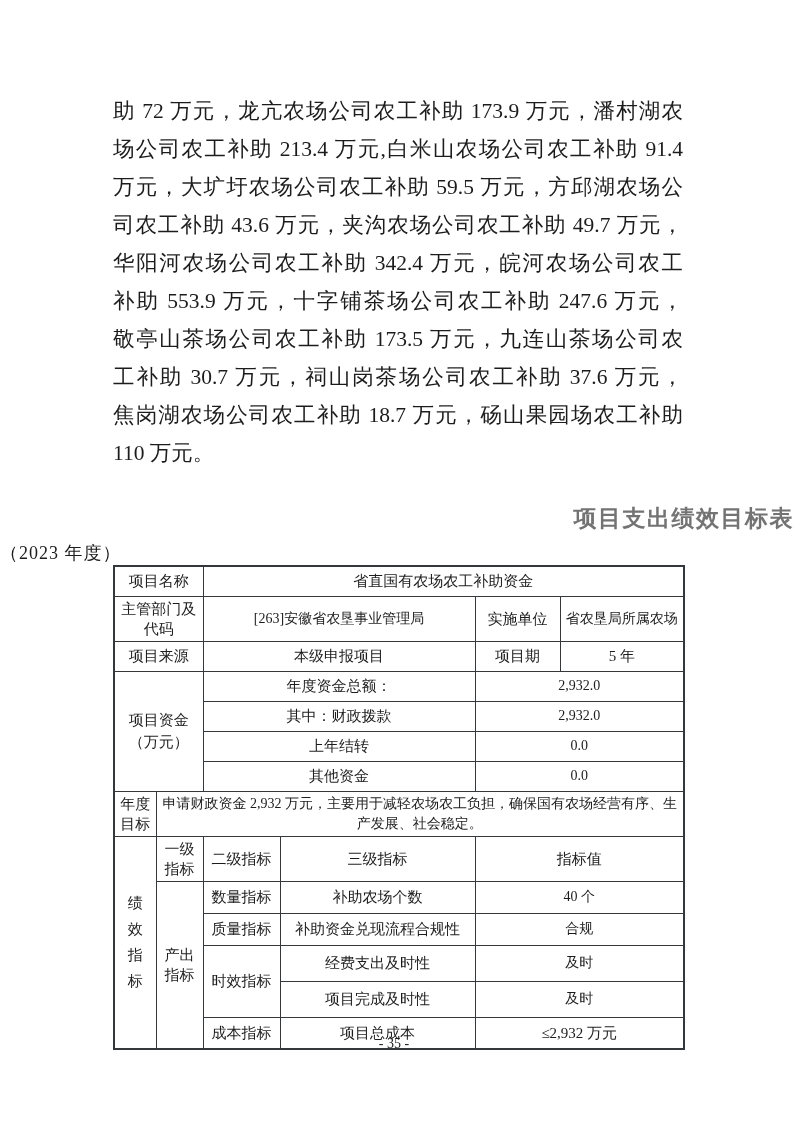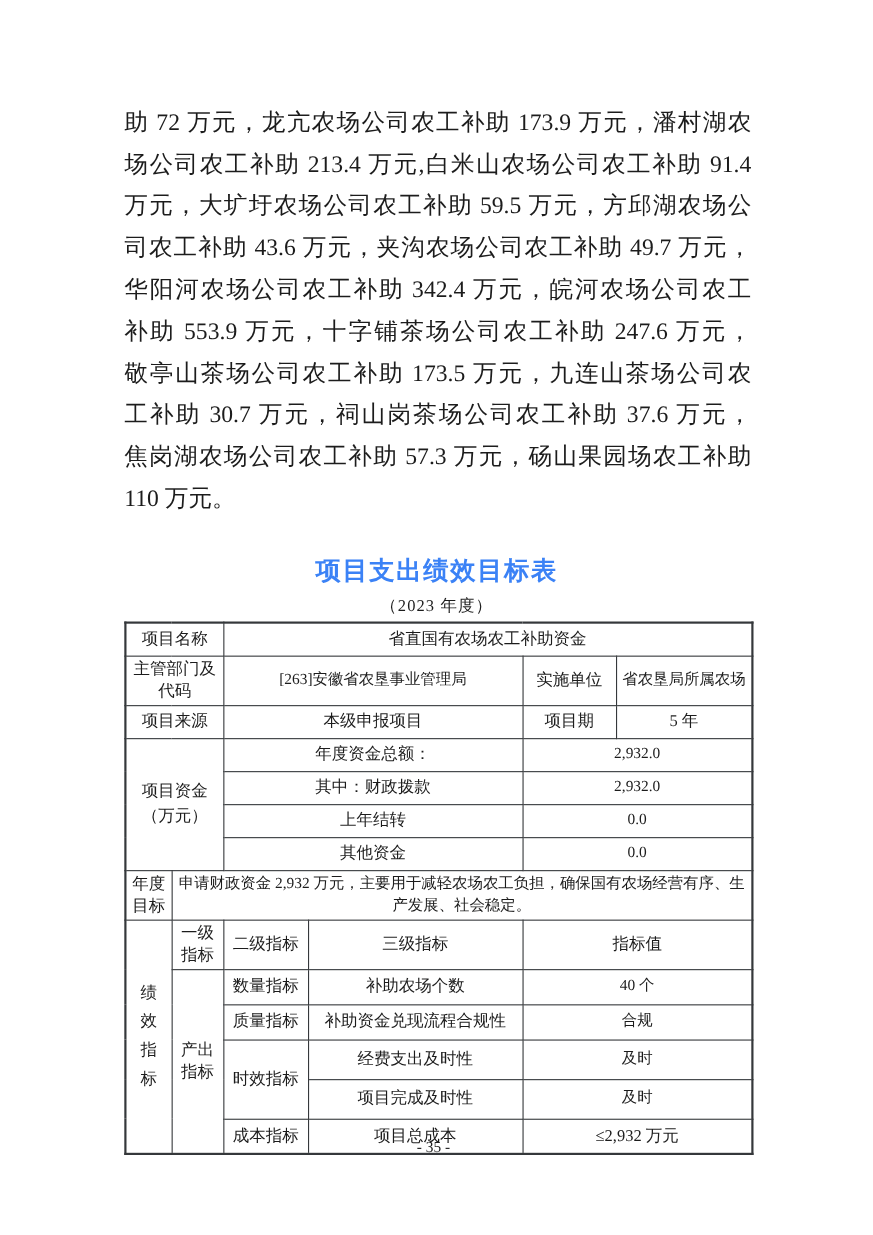--- a/index.html
+++ b/index.html
@@ -28,30 +28,30 @@
   }
   .pline.indent{
     height:34px;line-height:34px;
     text-indent:44px;
     text-align:left;
     text-align-last:left;
   }
   
   .tbl-title{
     position:absolute;top:503px;left:0;width:794px;
-    text-align:center;
+    text-align:right;
     font-family:Liberation Mono, monospace;
     font-weight:bold;
     font-size:23px;letter-spacing:1.5px;
-    color:#3b82f6;
+    color:#737373;
   }
   .tbl-subtitle{
     position:absolute;top:541px;left:0;width:794px;
-    text-align:center;
-    font-size:15px;letter-spacing:1px;
+    text-align:left;
+    font-size:18px;letter-spacing:1px;
   }
   
   table.perf{
     position:absolute;left:113px;top:565px;
     width:570px;
     border-collapse:collapse;
     table-layout:fixed;
     border:2.5px solid #35383b;
     font-size:15px;
   }
@@ -87,21 +87,21 @@
 
 <div class="paragraph">
   <div class="pline">助 72 万元，龙亢农场公司农工补助 173.9 万元，潘村湖农</div>
   <div class="pline">场公司农工补助 213.4 万元,白米山农场公司农工补助 91.4</div>
   <div class="pline">万元，大圹圩农场公司农工补助 59.5 万元，方邱湖农场公</div>
   <div class="pline">司农工补助 43.6 万元，夹沟农场公司农工补助 49.7 万元，</div>
   <div class="pline">华阳河农场公司农工补助 342.4 万元，皖河农场公司农工</div>
   <div class="pline">补助 553.9 万元，十字铺茶场公司农工补助 247.6 万元，</div>
   <div class="pline">敬亭山茶场公司农工补助 173.5 万元，九连山茶场公司农</div>
   <div class="pline">工补助 30.7 万元，祠山岗茶场公司农工补助 37.6 万元，</div>
-  <div class="pline">焦岗湖农场公司农工补助 57.3 万元，砀山果园场农工补助</div>
+  <div class="pline">焦岗湖农场公司农工补助 18.7 万元，砀山果园场农工补助</div>
   <div class="pline plain">110 万元。</div>
 </div>
 
 <div class="tbl-title">项目支出绩效目标表</div>
 <div class="tbl-subtitle">（2023 年度）</div>
 
 <table class="perf">
   <colgroup>
     <col style="width:42px">
       <col style="width:47px">

